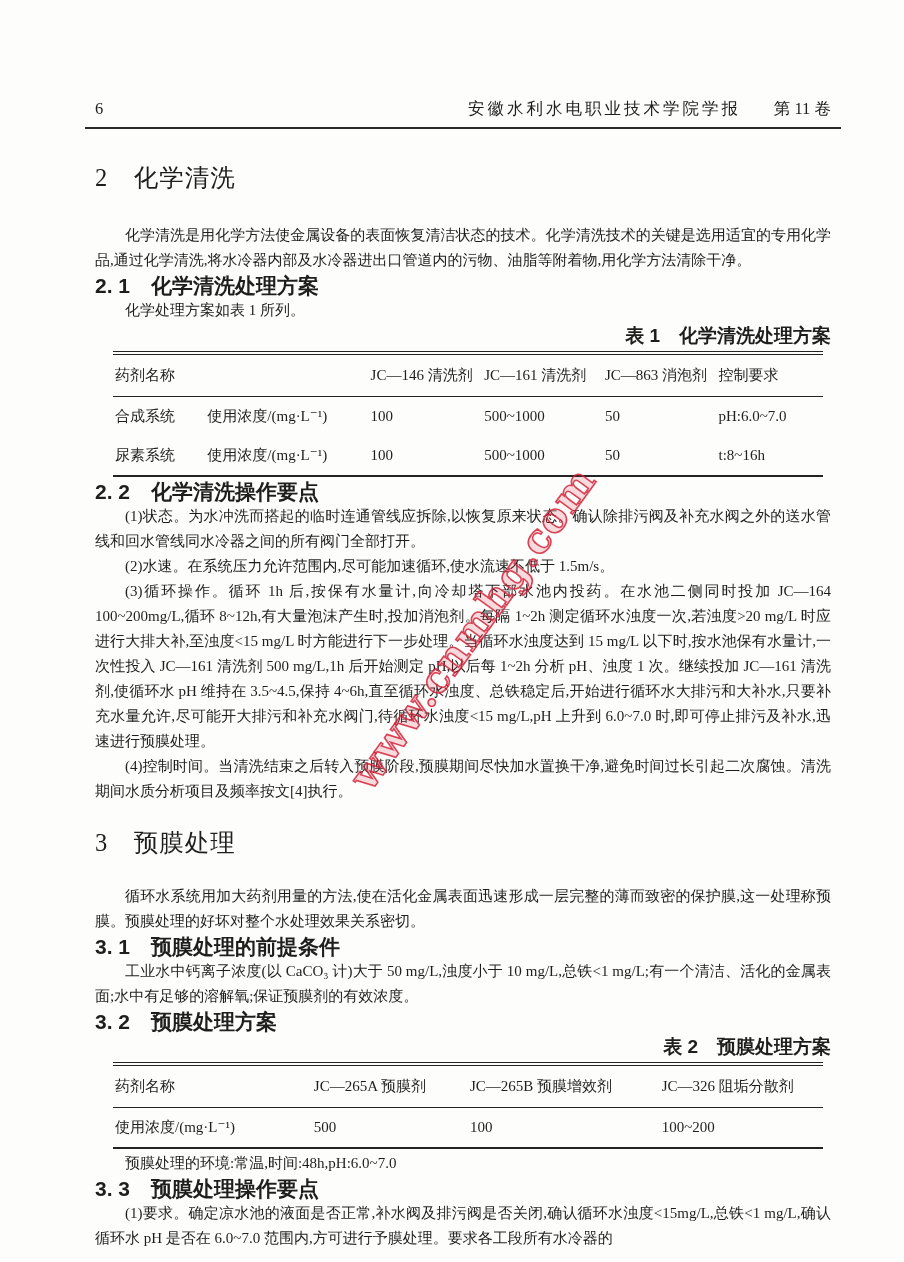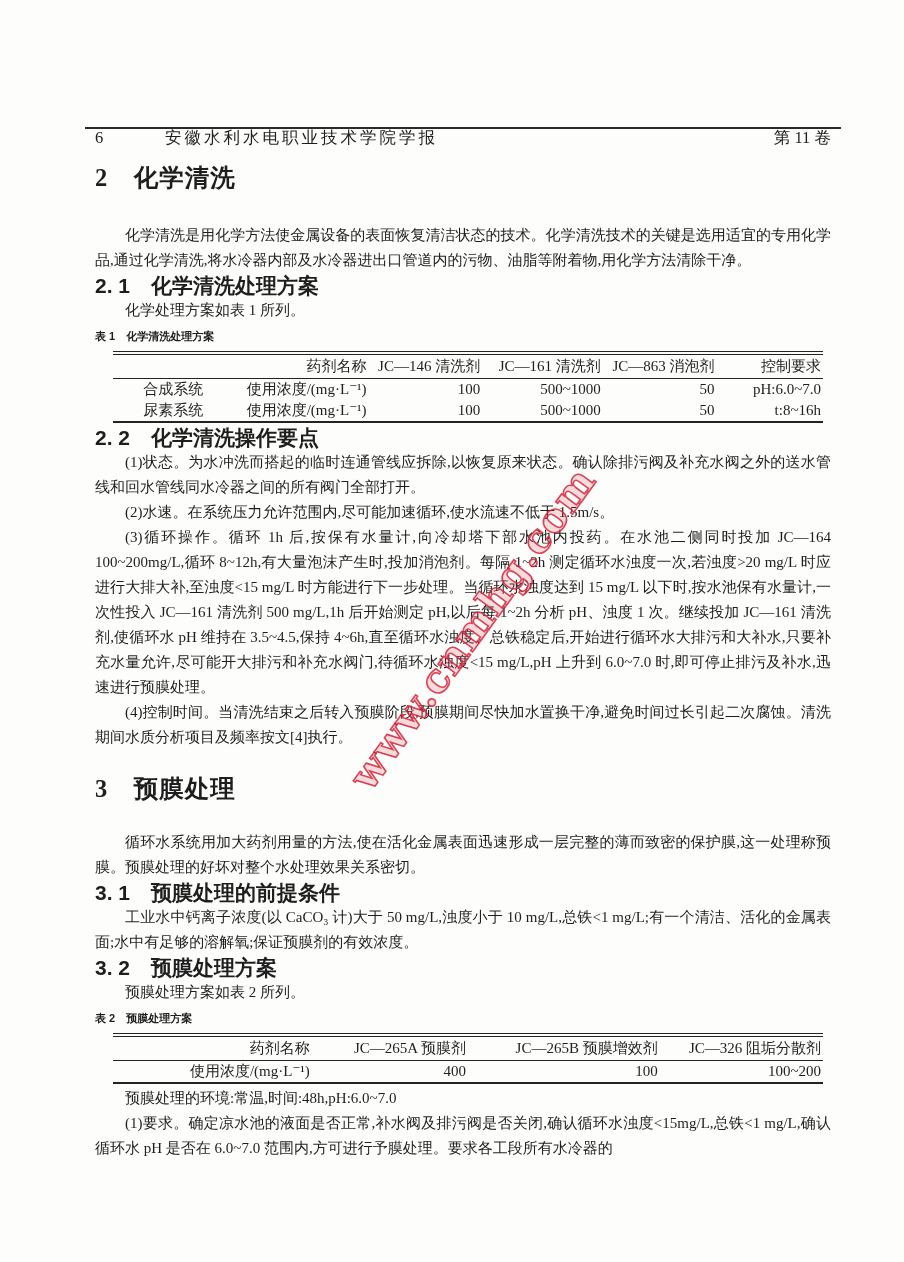--- a/index.html
+++ b/index.html
@@ -13,55 +13,55 @@
     color:#1e1e1e;
     font-family:"Liberation Serif","DejaVu Serif",serif;
     overflow:hidden;
   }
   
   .page-header{
     display:flex; align-items:baseline;
     font-size:16.5px; line-height:24px; height:24px;
   }
   .page-num{ width:70px; text-align:left; }
-  .journal-title{ flex:1; text-align:left; letter-spacing:3px;margin-top:29px; }
+  .journal-title{ flex:1; text-align:right; letter-spacing:3px; }
   .volume{ width:90px; text-align:right; }
   .header-rule{ height:2px; background:#2b2b2b; margin:6px -10px 0 -10px; }
 
   
   h1.section{
-    font-size:24.5px; font-weight:700; letter-spacing:1px;
+    font-size:24.5px; font-weight:400; letter-spacing:1px;
     line-height:30px; margin:34px 0 30px;
   }
   h1.section.second{ margin:24px 0 26px; }
   h2.sub{
     font-size:21px; font-weight:bold;
     font-family:"Liberation Sans","DejaVu Sans",sans-serif;
     line-height:25px; margin:0;
   }
   p.body{
     margin:0; font-size:15px; line-height:25px;
     text-align:justify; text-indent:2em;
   }
 
   
   .table-caption{
-    text-align:left; font-weight:bold;
+    text-align:right; font-weight:bold;
     font-family:"Liberation Sans","DejaVu Sans",sans-serif;
-    font-size:11px; line-height:20px; margin:3px 0 5px;
+    font-size:19px; line-height:20px; margin:3px 0 5px;
   }
   table.paper-table{
     width:calc(100% - 26px); margin:0 8px 2px 18px;
     border-collapse:collapse; font-size:15px;
     border-top:4px double #232323;
     border-bottom:2px solid #232323;
   }
   table.paper-table th, table.paper-table td{
-    font-weight:normal; text-align:right;
-    padding:1px 2px; line-height:19px; white-space:nowrap;
+    font-weight:normal; text-align:left;
+    padding:10px 2px; line-height:19px; white-space:nowrap;
   }
   table.paper-table thead th{
     border-bottom:1.5px solid #232323; line-height:21px;
   }
 
   
   .watermark{
     position:absolute; left:472px; top:628px;
     transform:translate(-50%,-50%) rotate(-54deg);
     font-family:"DejaVu Serif","Liberation Serif",serif;
@@ -136,46 +136,46 @@
   <p class="body">(4)控制时间。当清洗结束之后转入预膜阶段,预膜期间尽快加水置换干净,避免时间过长引起二次腐蚀。清洗期间水质分析项目及频率按文[4]执行。</p>
 
   <h1 class="section second">3　预膜处理</h1>
 
   <p class="body">循环水系统用加大药剂用量的方法,使在活化金属表面迅速形成一层完整的薄而致密的保护膜,这一处理称预膜。预膜处理的好坏对整个水处理效果关系密切。</p>
 
   <h2 class="sub">3. 1　预膜处理的前提条件</h2>
   <p class="body">工业水中钙离子浓度(以 CaCO₃ 计)大于 50 mg/L,浊度小于 10 mg/L,总铁&lt;1 mg/L;有一个清洁、活化的金属表面;水中有足够的溶解氧;保证预膜剂的有效浓度。</p>
 
   <h2 class="sub">3. 2　预膜处理方案</h2>
-  <p class="body">预膜处理方案如表 2 所列。</p>
 
   <div class="table-caption">表 2　预膜处理方案</div>
   <table class="paper-table">
     <colgroup>
       <col style="width:28%">
         <col style="width:22%">
         <col style="width:27%">
         <col style="width:23%">
     </colgroup>
     <thead>
       <tr>
         <th>药剂名称</th>
         <th>JC—265A 预膜剂</th>
         <th>JC—265B 预膜增效剂</th>
         <th>JC—326 阻垢分散剂</th>
       </tr>
     </thead>
     <tbody>
       <tr>
         <td>使用浓度/(mg·L⁻¹)</td>
-        <td>400</td>
+        <td>500</td>
         <td>100</td>
         <td>100~200</td>
       </tr>
     </tbody>
   </table>
 
   <p class="body">预膜处理的环境:常温,时间:48h,pH:6.0~7.0</p>
 
+  <h2 class="sub">3. 3　预膜处理操作要点</h2>
   <p class="body">(1)要求。确定凉水池的液面是否正常,补水阀及排污阀是否关闭,确认循环水浊度&lt;15mg/L,总铁&lt;1 mg/L,确认循环水 pH 是否在 6.0~7.0 范围内,方可进行予膜处理。要求各工段所有水冷器的</p>
 
   <div class="watermark">www.cnmhg.com</div>
 </div>
 
 </body></html>

